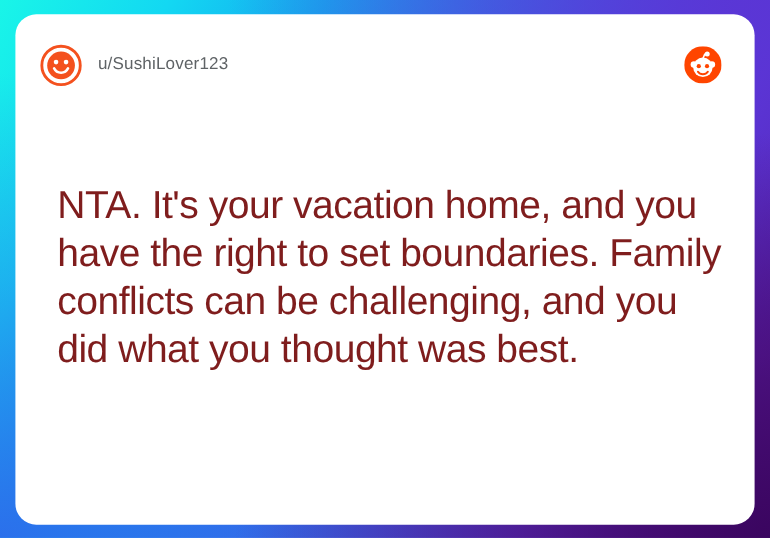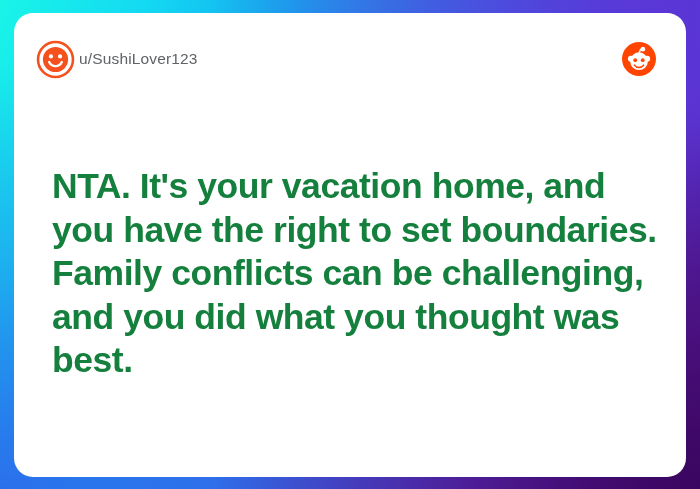--- a/index.html
+++ b/index.html
@@ -50,21 +50,21 @@
   }
 
   #avatar {
     width: 39px;
     height: 39px;
     flex: 0 0 39px;
     display: block;
   }
 
   #username {
-    margin-left: 4px;
+    margin-left: 14px;
     font-size: 15.5px;
     color: #5F6366;
     letter-spacing: 0.15px;
     white-space: nowrap;
     font-family: "Liberation Sans", sans-serif;
   }
 
   #brand-logo {
     position: absolute;
     right: 8px;
@@ -76,23 +76,23 @@
   }
 
   
   #body-text {
     position: absolute;
     left: 38px;
     top: 152px;
     width: 608px;
     font-size: 35.5px;
     line-height: 43.5px;
-    color: #15803d;
+    color: #7f1d1d;
     letter-spacing: -0.45px;
-    font-weight: 700;
+    font-weight: 400;
     font-family: "Liberation Sans", sans-serif;
     white-space: pre-wrap;
     word-break: normal;
   }
 </style>
 </head>
 <body>
 
 <div id="stage">
 

